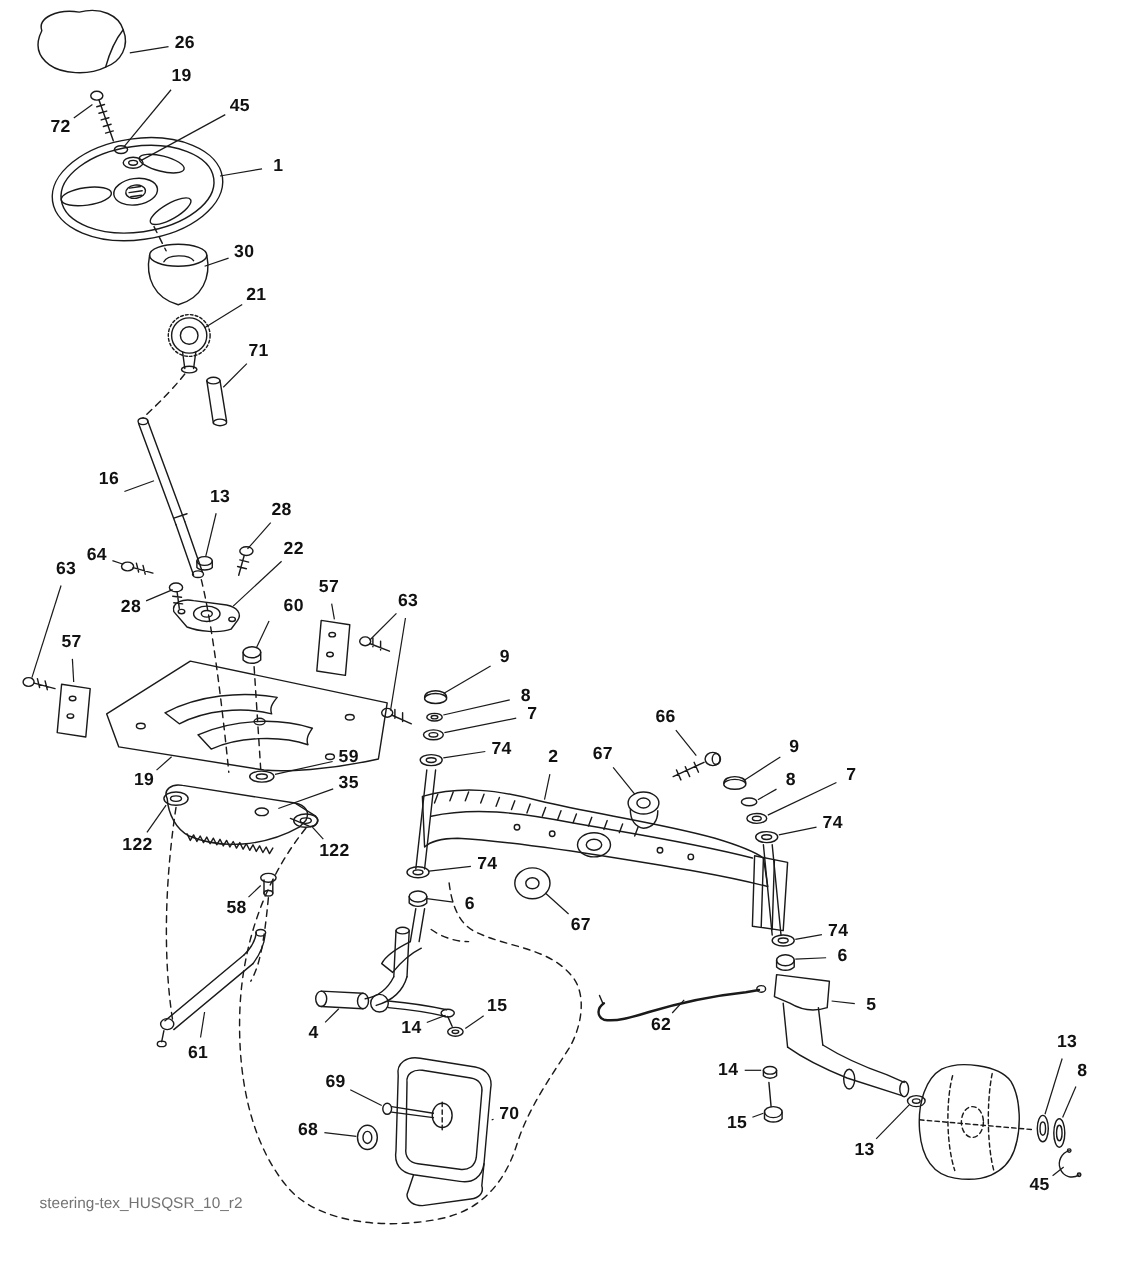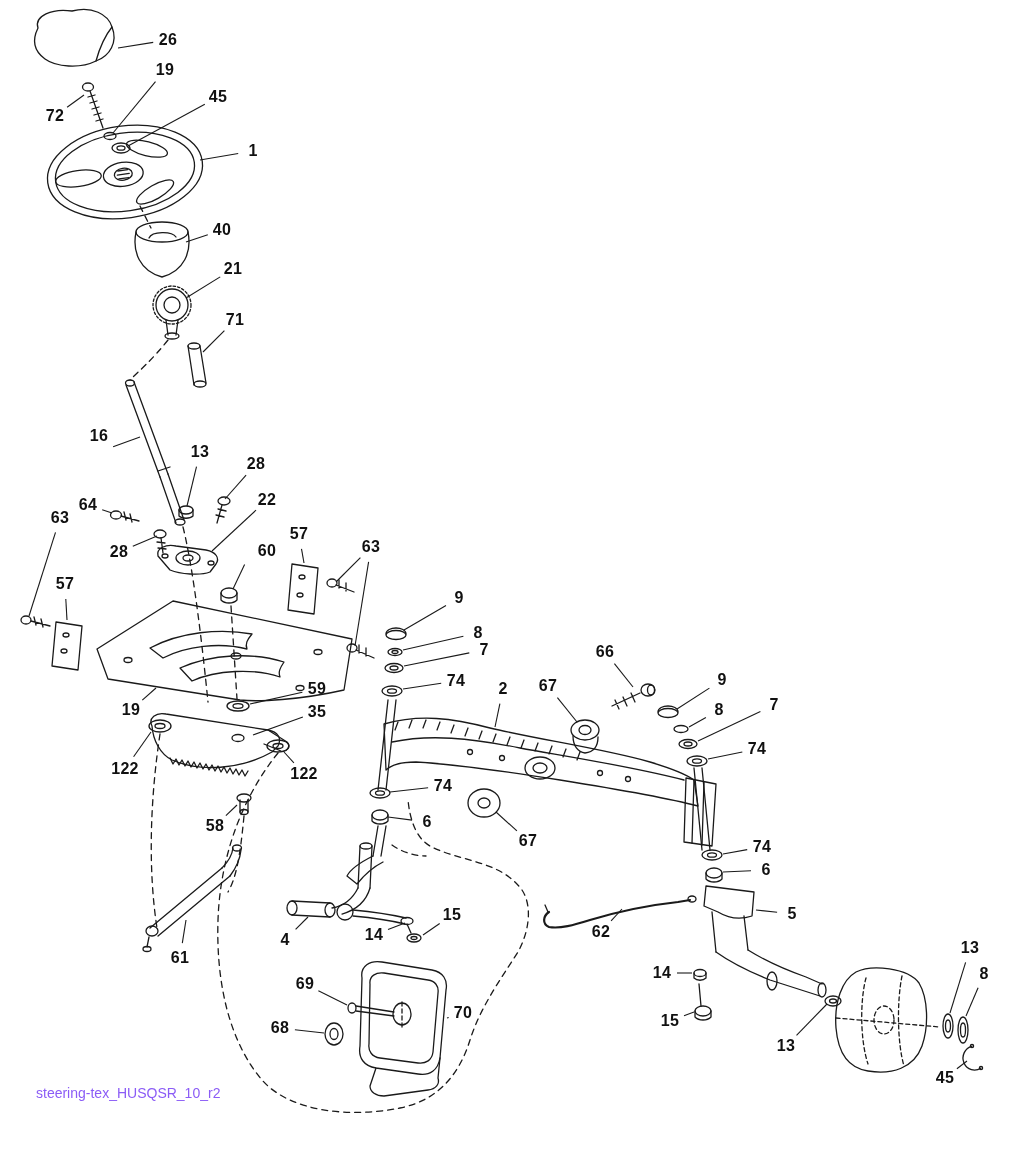--- a/index.html
+++ b/index.html
@@ -25,21 +25,21 @@
     font-size: 16px;
     color: #111111;
     letter-spacing: 0.3px;
     white-space: nowrap;
   }
   .footer-label {
     position: absolute;
     left: 36px;
     top: 1085px;
     font-size: 14px;
-    color: #8b5cf6;
+    color: #737373;
   }
 </style>
 </head>
 <body>
 
 <div id="page">
 
   <svg id="diagram-svg" width="1024" height="1161" viewBox="0 0 1024 1161" xmlns="http://www.w3.org/2000/svg">
 
     <g class="s">
@@ -411,21 +411,21 @@
         <line x1="956.9" y1="1068.8" x2="967" y2="1061"></line>
       </g>
   </svg>
 
   <div id="callout-layer">
       <div class="callout" style="left: 168px; top: 40px;">26</div>
       <div class="callout" style="left: 165px; top: 70px;">19</div>
       <div class="callout" style="left: 218px; top: 97px;">45</div>
       <div class="callout" style="left: 55px; top: 116px;">72</div>
       <div class="callout" style="left: 253px; top: 151px;">1</div>
-      <div class="callout" style="left: 222px; top: 230px;">40</div>
+      <div class="callout" style="left: 222px; top: 230px;">30</div>
       <div class="callout" style="left: 233px; top: 269px;">21</div>
       <div class="callout" style="left: 235px; top: 320px;">71</div>
       <div class="callout" style="left: 99px; top: 436px;">16</div>
       <div class="callout" style="left: 200px; top: 452px;">13</div>
       <div class="callout" style="left: 256px; top: 464px;">28</div>
       <div class="callout" style="left: 88px; top: 505px;">64</div>
       <div class="callout" style="left: 60px; top: 518px;">63</div>
       <div class="callout" style="left: 267px; top: 500px;">22</div>
       <div class="callout" style="left: 119px; top: 552px;">28</div>
       <div class="callout" style="left: 299px; top: 534px;">57</div>

